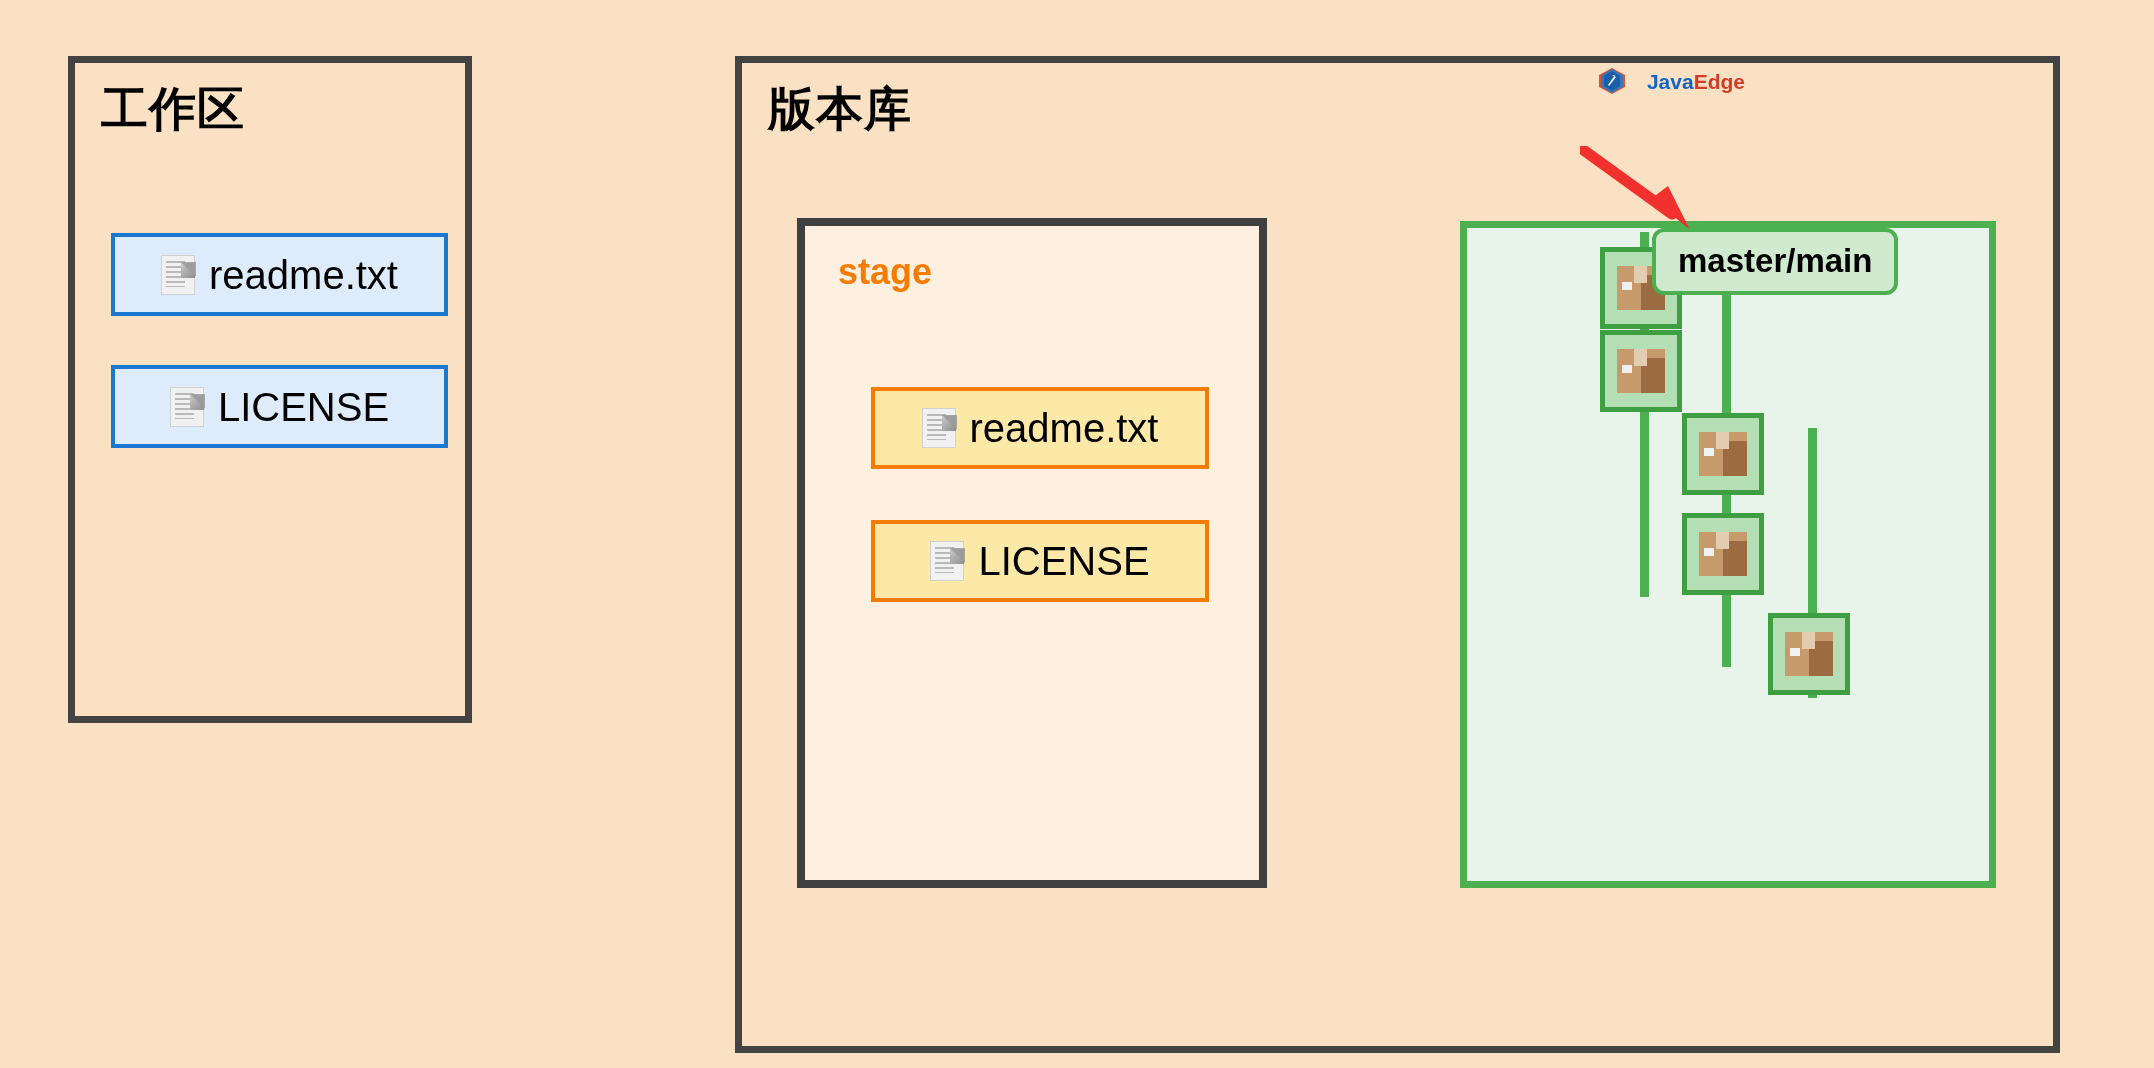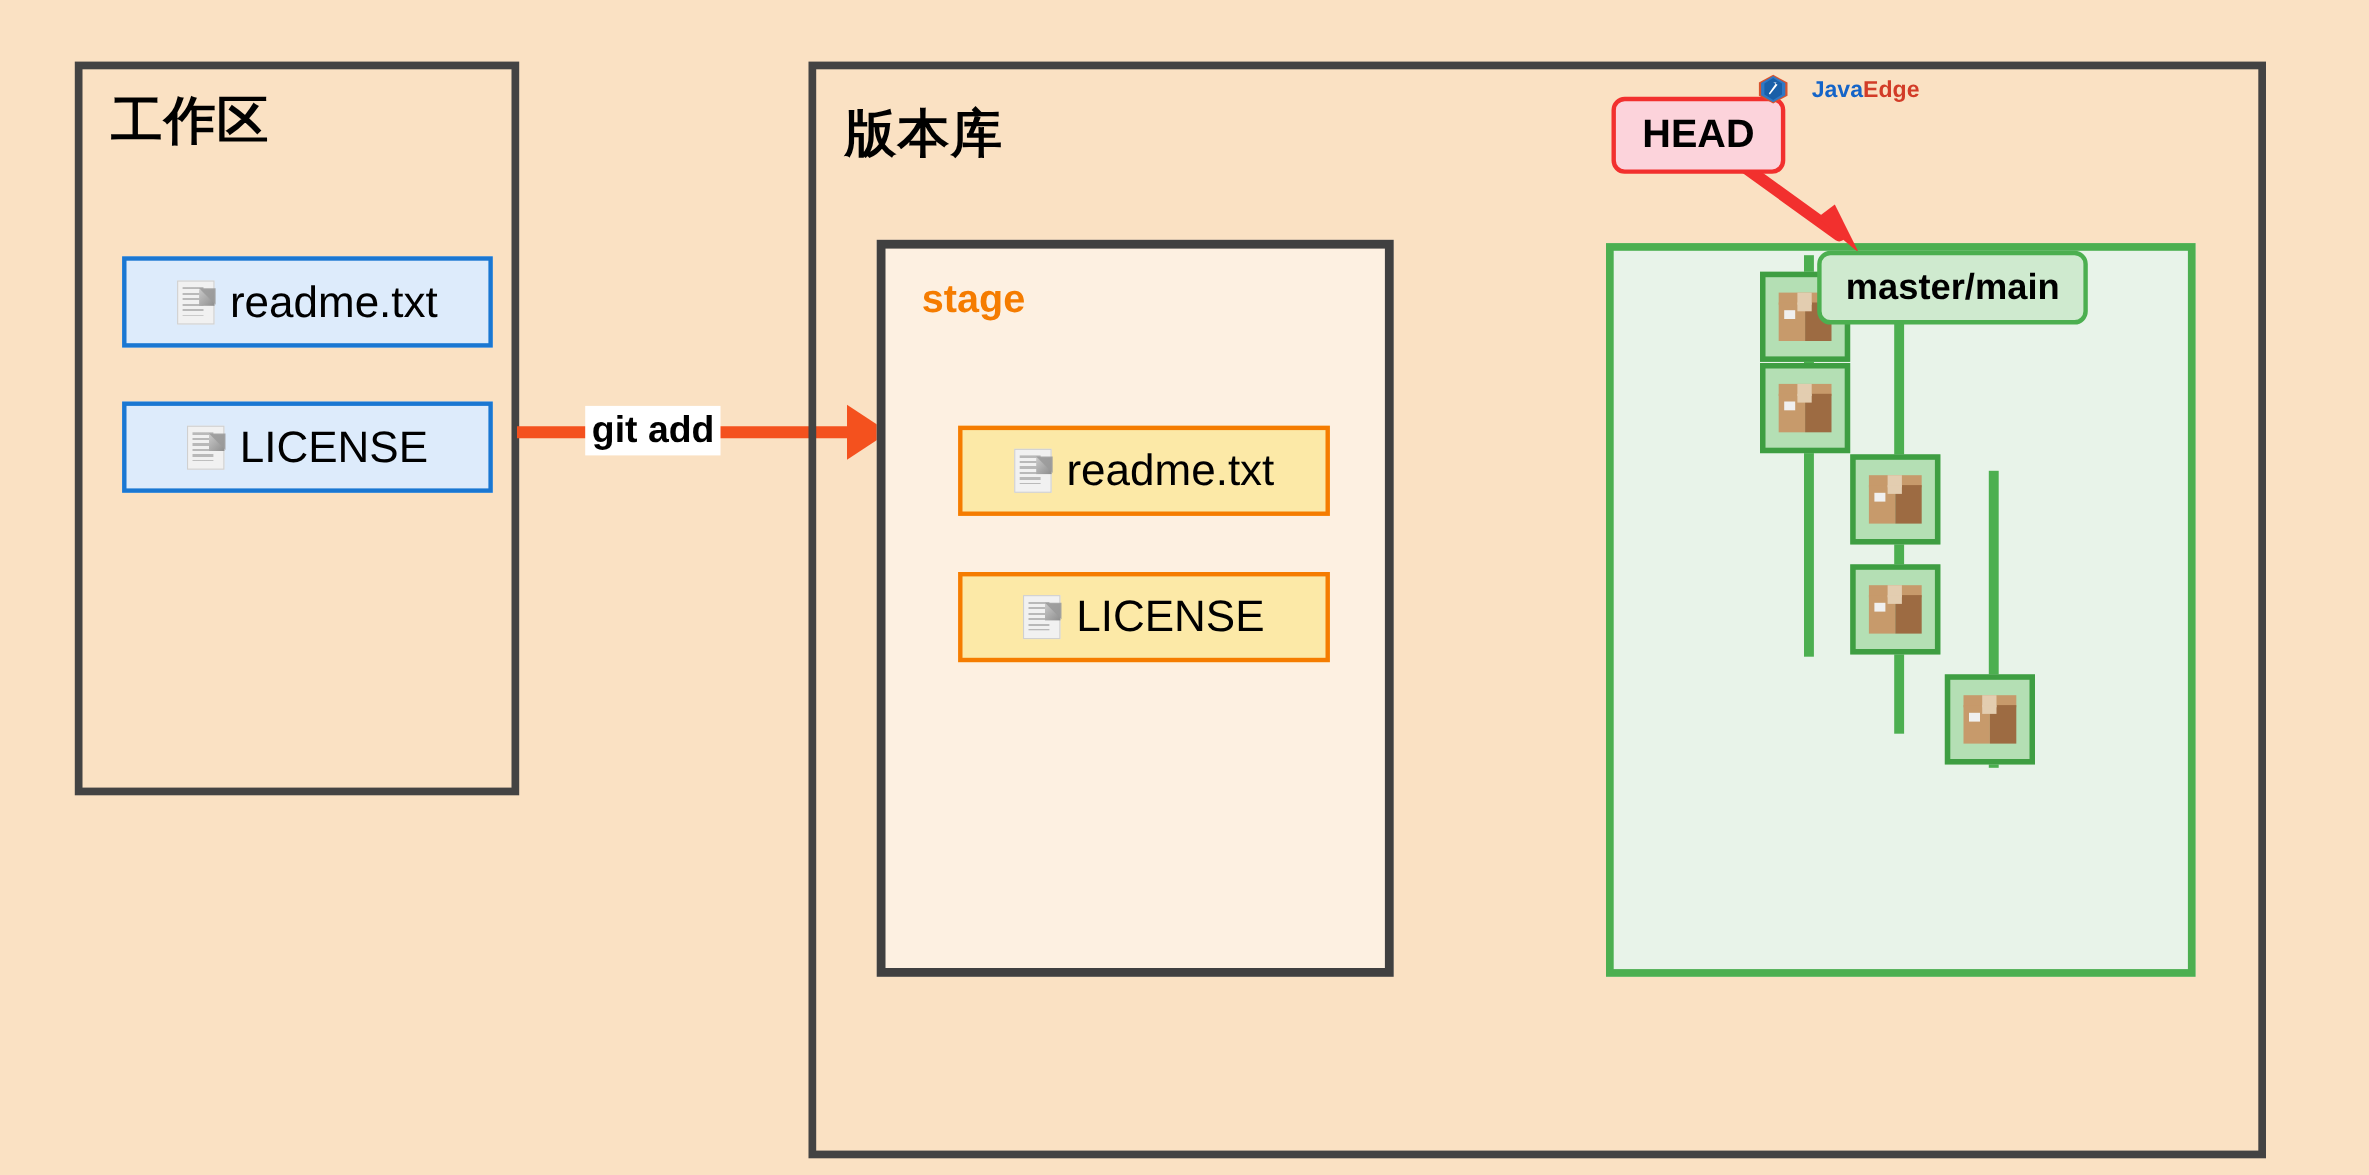--- a/index.html
+++ b/index.html
@@ -41,21 +41,21 @@
   .panel-title {
     position: absolute;
     font-size: 47px;
     font-weight: 700;
     color: #000000;
     letter-spacing: 1px;
     line-height: 1;
     white-space: nowrap;
   }
   .panel-workspace .panel-title { left: 26px; top: 22px; }
-  .panel-repo .panel-title { left: 26px; top: 34px; }
+  .panel-repo .panel-title { left: 26px; top: 22px; }
 
   
   .file-chip {
     position: absolute;
     display: flex;
     align-items: center;
     justify-content: center;
     box-sizing: border-box;
   }
   .file-chip-blue {
@@ -291,27 +291,20 @@
       <span class="file-icon">
         <span class="sheet"></span>
           <span class="lines"></span>
           <span class="fold2"></span>
           <span class="fold"></span>
       </span>
       <span class="file-label">LICENSE</span>
     </div>
   </div>
 
-  <div class="abs arrow-wrap">
-    <svg width="340" height="70" viewBox="0 0 340 70" style="position:absolute;left:0;top:0;">
-      <line x1="0" y1="35" x2="302" y2="35" stroke="#f4511e" stroke-width="11"></line>
-      <polygon points="300,10 338,35 300,60" fill="#f4511e"></polygon>
-    </svg>
-    <div class="arrow-label">git add</div>
-  </div>
 
   <div class="abs panel-repo">
     <div class="panel-title">版本库</div>
   </div>
 
   <div class="abs stage-box">
     <div class="stage-title">stage</div>
 
     <div class="file-chip file-chip-yellow f1">
       <span class="file-icon">
@@ -386,21 +379,20 @@
         <span class="lface"></span>
         <span class="rface"></span>
       <span class="tapeT"></span>
         <span class="tapeV"></span>
         <span class="lbl"></span>
     </span>
   </div>
 
   <div class="branch-tag">master/main</div>
 
-  <div class="head-tag">HEAD</div>
   <svg class="abs" style="left:1580px; top:118px; width:120px; height:90px;" width="120" height="90" viewBox="0 0 120 90">
     <line x1="2" y1="3" x2="92" y2="68" stroke="#f2302e" stroke-width="11" stroke-linecap="round"></line>
     <polygon points="72,52 110,84 88,40" fill="#f2302e"></polygon>
   </svg>
 
   <div class="logo">
     <span class="logo-mark">
       <svg width="30" height="30" viewBox="0 0 30 30">
         <polygon points="15,2 28,9 28,21 15,28 2,21 2,9" fill="#d8532e"></polygon>
         <polygon points="15,3 26,9.5 26,20.5 15,27 4,20.5 4,9.5" fill="#2f78c4"></polygon>

